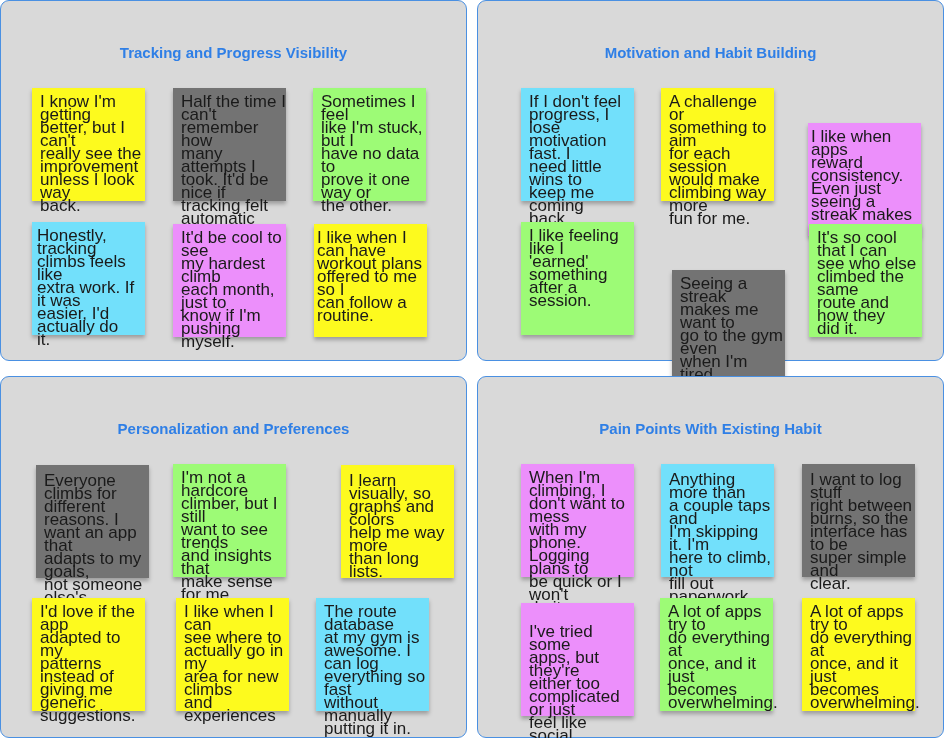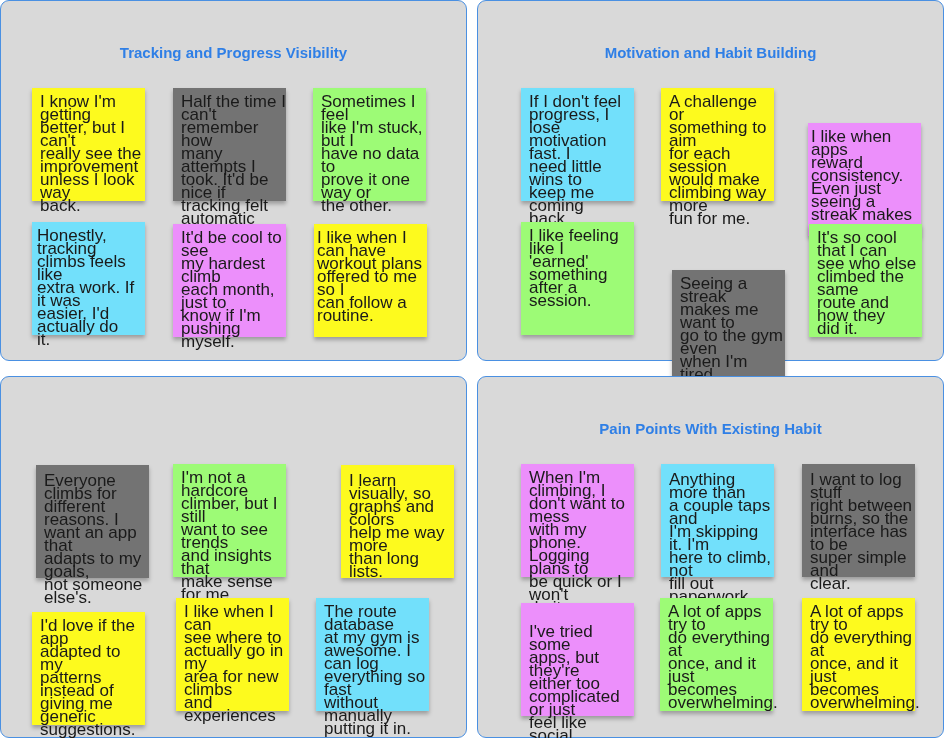--- a/index.html
+++ b/index.html
@@ -94,35 +94,36 @@
 go to the gym even
 when I'm tired.</div>
   <div class="sticky green" style="left:331px;top:223px;">It's so cool that I can
 see who else
 climbed the same
 route and how they
 did it.</div>
 </div>
 
 <div class="panel" style="left:0;top:376px;width:467px;height:362px;">
+  <div class="panel-title" style="top:43px;">Personalization and Preferences</div>
   <div class="sticky red" style="left:35px;top:88px;padding-top:9px;">Everyone climbs for
 different reasons. I
 want an app that
 adapts to my goals,
 not someone else's.</div>
   <div class="sticky green" style="left:172px;top:87px;">I'm not a hardcore
 climber, but I still
 want to see trends
 and insights that
 make sense for me.</div>
   <div class="sticky yellow" style="left:312px;top:88px;padding-top:9px;margin-left:28px;">I learn visually, so
 graphs and colors
 help me way more
 than long lists.</div>
-  <div class="sticky yellow" style="left:31px;top:221px;margin-top:14px;">I'd love if the app
+  <div class="sticky yellow" style="left:31px;top:221px;">I'd love if the app
 adapted to my
 patterns instead of
 giving me generic
 suggestions.</div>
   <div class="sticky yellow" style="left:175px;top:221px;">I like when I can
 see where to
 actually go in my
 area for new climbs
 and experiences</div>
   <div class="sticky blue" style="left:315px;top:221px;">The route database

